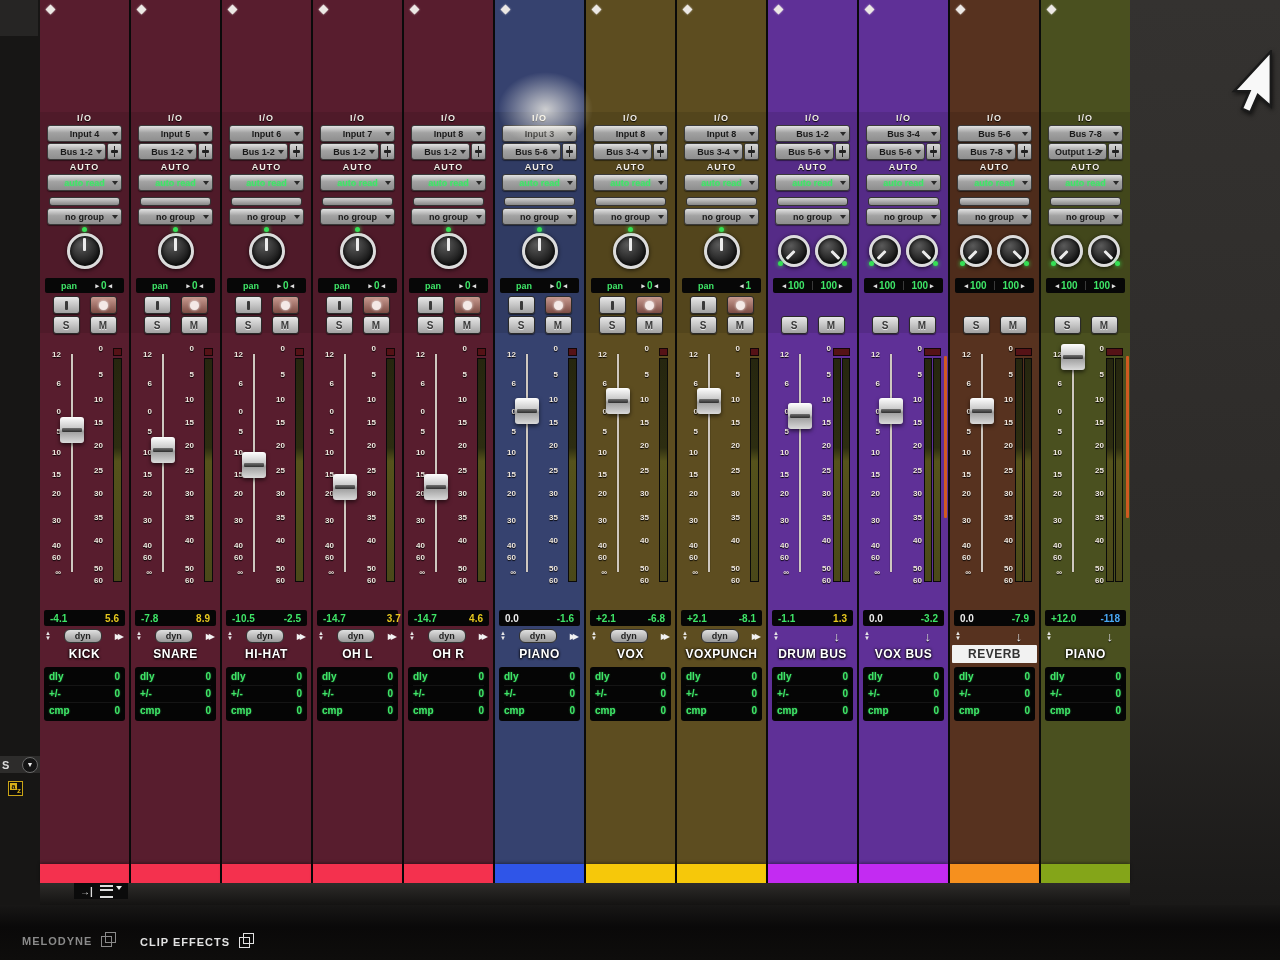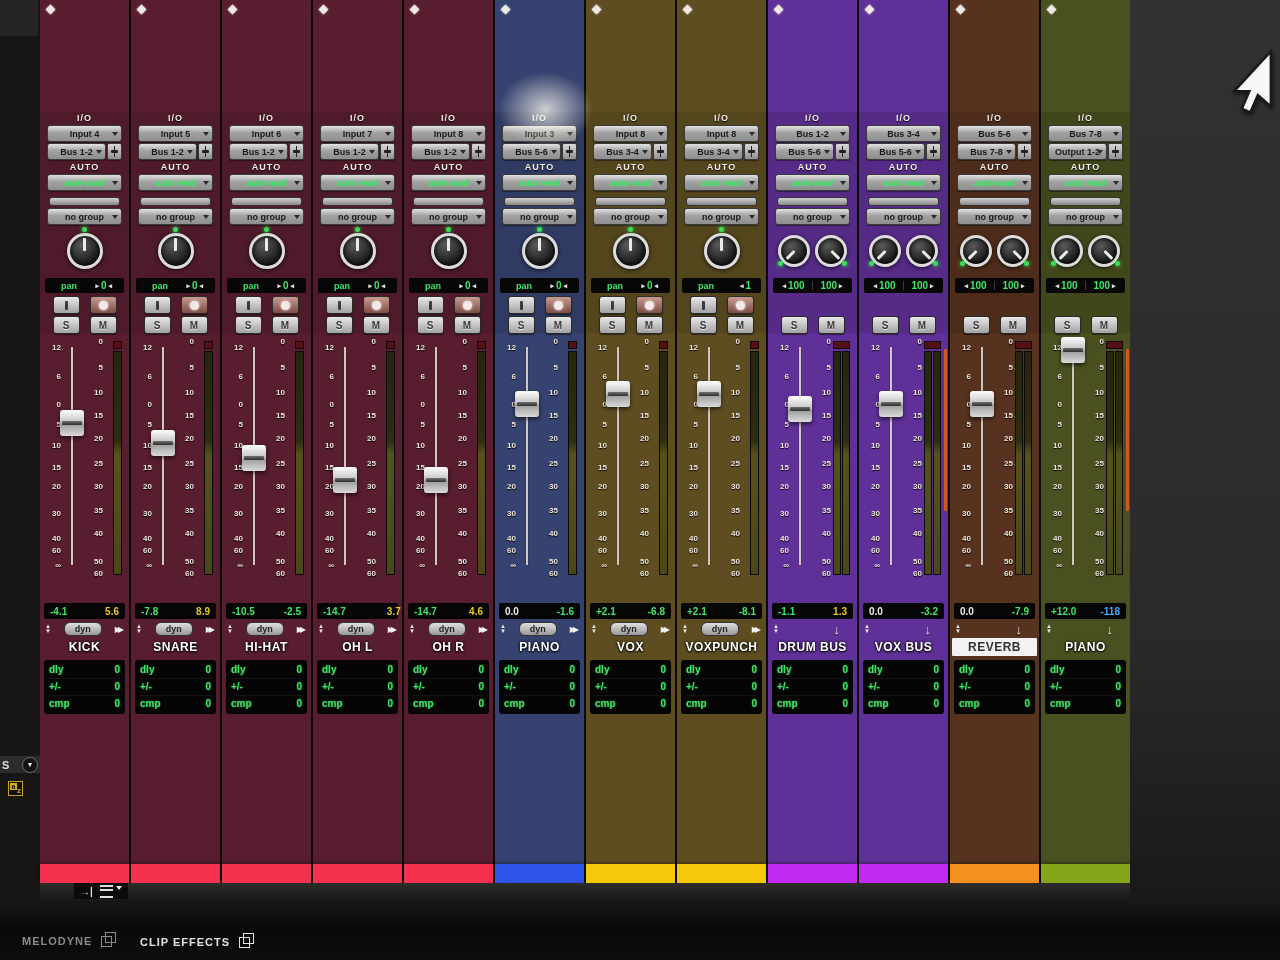--- a/index.html
+++ b/index.html
@@ -21,21 +21,21 @@
   .mixer{position:absolute;left:40px;top:0;display:flex;gap:2px;background:#0a0a0a;}
   .strip{width:89px;height:883px;display:flex;flex-direction:column;position:relative;background:var(--bg);}
   .ctrl-shade{background:rgba(0,0,0,0.10);}
 
   .topblank{height:112px;position:relative;}
   .diamond{position:absolute;left:7px;top:6px;width:7px;height:7px;background:#ece8e4;transform:rotate(45deg);box-shadow:0 0 2px rgba(255,255,255,.7);}
 
   .sec-label{font-size:9px;font-weight:bold;color:#f2eee8;text-align:center;height:12px;line-height:12px;letter-spacing:1px;text-shadow:0 1px 1px #000;}
   .btn{height:15px;margin:1px 7px;background:linear-gradient(#e2e2e2,#a2a2a2 45%,#8e8e8e);border:1px solid #3a3a3a;border-radius:3px;display:flex;align-items:center;justify-content:center;font-size:9px;font-weight:bold;color:#1a1a1a;position:relative;box-shadow:0 1px 1px rgba(0,0,0,.45);}
   .btn .caret{position:absolute;right:3px;top:50%;margin-top:-2px;width:0;height:0;border-left:3px solid transparent;border-right:3px solid transparent;border-top:4px solid #2a2a2a;}
-  .green-txt{color:#3fe668 !important;font-style:italic;text-shadow:0 0 2px rgba(63,230,104,.6);}
+  .green-txt{color:#3fe668 !important;text-shadow:0 0 2px rgba(63,230,104,.6);}
   .out-row{display:flex;margin:1px 7px;gap:1px;}
   .out-row .btn{flex:1;margin:0;}
   .mini-btn{width:13px;background:linear-gradient(#d8d8d8,#909090);border:1px solid #3a3a3a;border-radius:2px;position:relative;box-shadow:0 1px 1px rgba(0,0,0,.45);}
   .mini-btn::before{content:"";position:absolute;left:50%;top:2px;bottom:2px;width:1px;margin-left:-0.5px;background:#222;}
   .mini-btn::after{content:"";position:absolute;left:3px;right:3px;top:6px;height:3px;background:#222;border-radius:1px;}
 
   .group-bar{height:7px;margin:6px 9px 2px;background:linear-gradient(#d2d2d2,#878787);border-radius:3px;border:1px solid #333;}
 
   .knob-area{height:50px;display:flex;justify-content:center;align-items:center;gap:5px;}
   .knob{position:relative;border-radius:50%;background:radial-gradient(circle at 38% 30%,#5a5a5a,#151515 72%);border:3px solid #dcdcdc;box-shadow:0 1px 4px rgba(0,0,0,.7), inset 0 0 4px #000;}
@@ -54,21 +54,21 @@
   .pan-arw{color:#e0e0e0;font-size:7px;margin:0 2px;}
   .pan-half{flex:1;display:flex;align-items:center;justify-content:center;}
   .pan-div{width:1px;height:9px;background:#3a3a3a;}
 
   .btn-row{display:flex;justify-content:center;gap:10px;height:17px;margin-top:3px;}
   .sq-btn{width:25px;height:16px;border-radius:3px;border:1px solid #2a2a2a;background:linear-gradient(#e8e8e8,#a2a2a2);display:flex;align-items:center;justify-content:center;font-size:10px;font-weight:bold;color:#3a3a3a;text-shadow:0 1px 0 rgba(255,255,255,.7);box-shadow:0 1px 1px rgba(0,0,0,.5);}
   .rec-btn{background:linear-gradient(#c89a90,#7c4c44);}
   .rec-dot{width:9px;height:9px;border-radius:50%;background:#f4e9e7;box-shadow:0 0 3px #fff;}
   .i-bar{width:3px;height:9px;background:#3a3a3a;border-radius:1px;}
 
-  .fader-area{height:262px;position:relative;margin-top:6px;text-align:center;}
+  .fader-area{height:262px;position:relative;margin-top:13px;text-align:center;}
   .fscale{position:absolute;left:0;top:8px;bottom:36px;width:24px;}
   .fscale span{position:absolute;right:3px;transform:translateY(-50%);font-size:8px;font-weight:bold;color:#efe7de;text-shadow:0 1px 1px #000;}
   .ftrack{position:absolute;left:31px;top:8px;bottom:36px;width:2px;background:#cfc8c0;box-shadow:0 0 1px #000;}
   .fcap{position:absolute;left:20px;width:24px;height:26px;margin-top:-13px;border-radius:3px;background:linear-gradient(#fefefe,#c6c6c6 45%,#9e9e9e 55%,#dadada);box-shadow:0 2px 4px rgba(0,0,0,.6);}
   .fcap::after{content:"";position:absolute;left:2px;right:2px;top:11px;height:4px;background:linear-gradient(#707070,#2e2e2e);border-radius:1px;}
   .mscale{position:absolute;left:46px;top:2px;bottom:28px;width:18px;}
   .mscale span{position:absolute;right:1px;transform:translateY(-50%);font-size:8px;font-weight:bold;color:#efe7de;text-shadow:0 1px 1px #000;}
   .meter-col{position:absolute;top:2px;bottom:26px;display:flex;flex-direction:column;}
   .clip-led{height:6px;background:#551216;border:1px solid #140607;margin-bottom:2px;}
   .meter-bars{flex:1;display:flex;gap:1px;}

